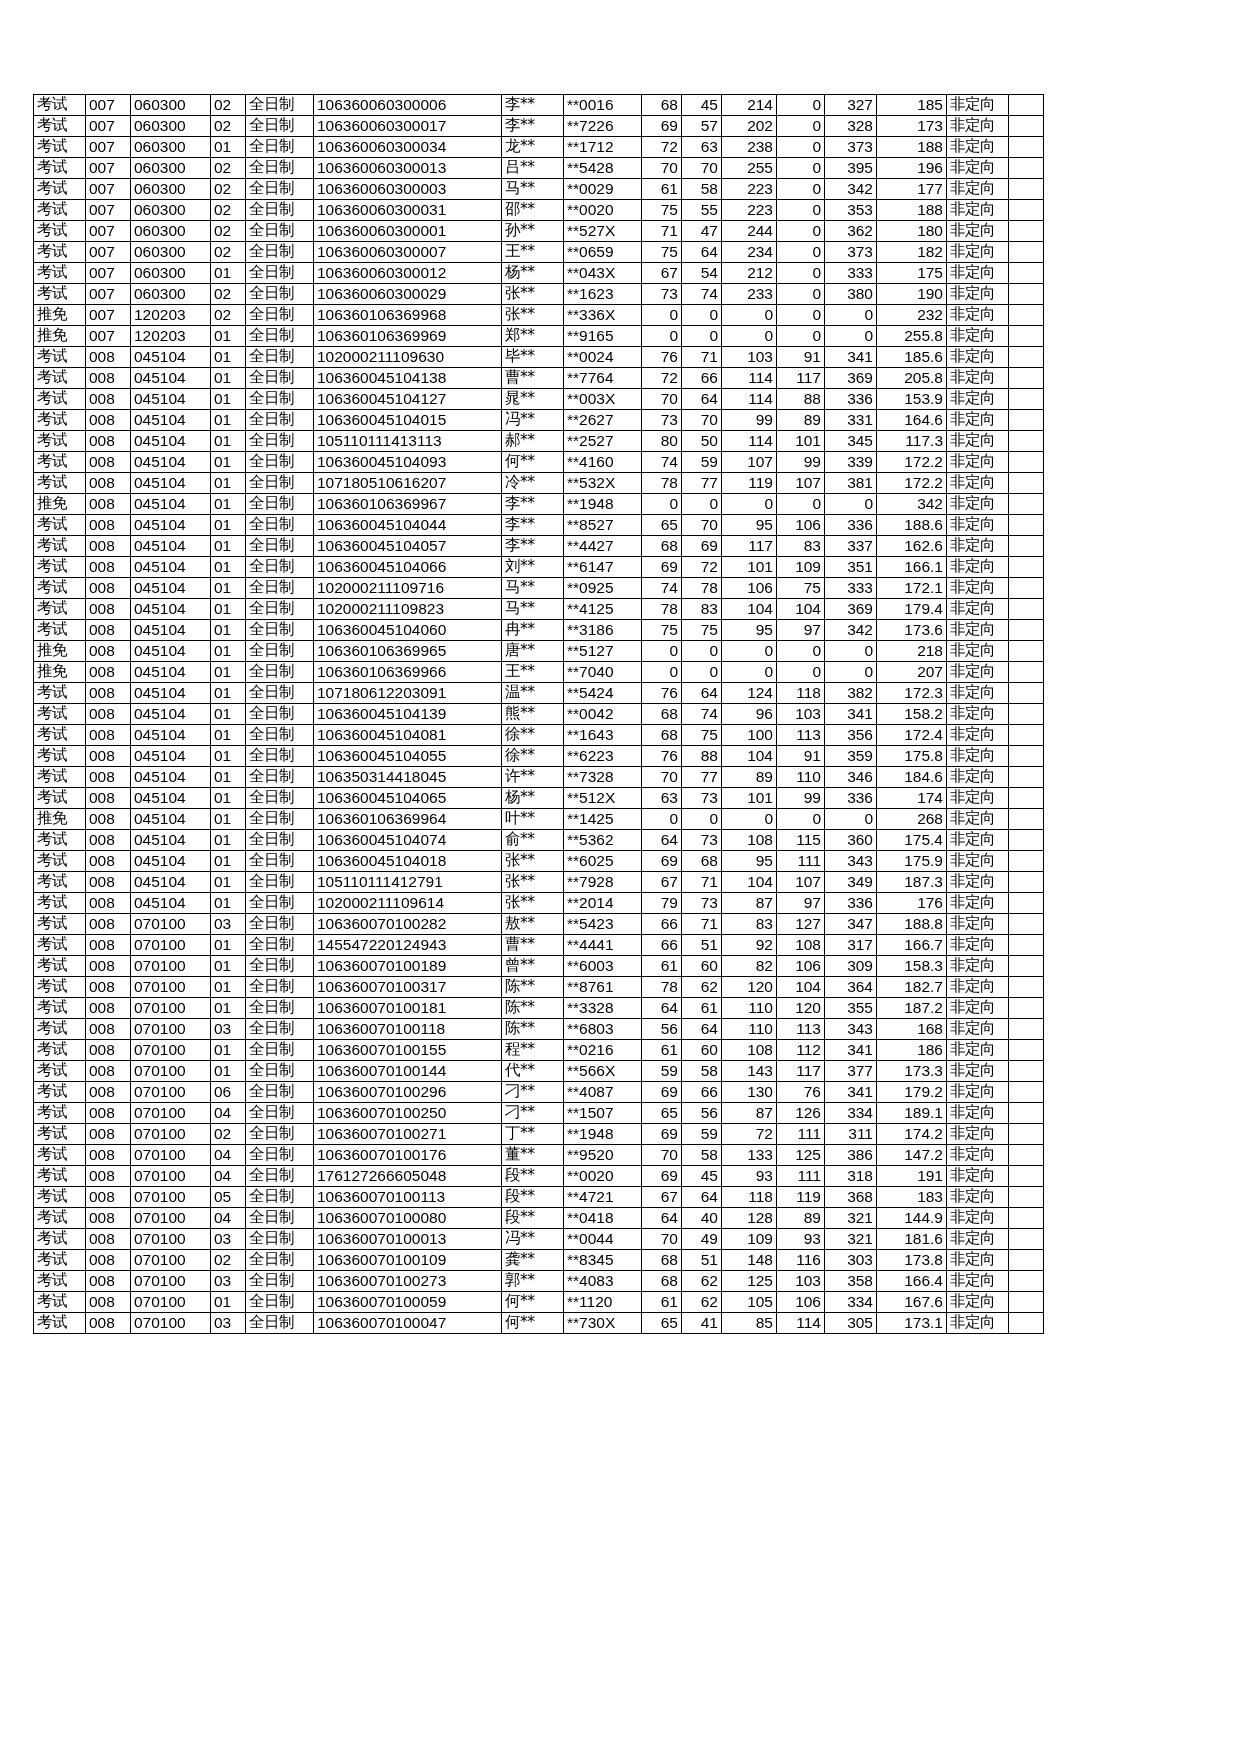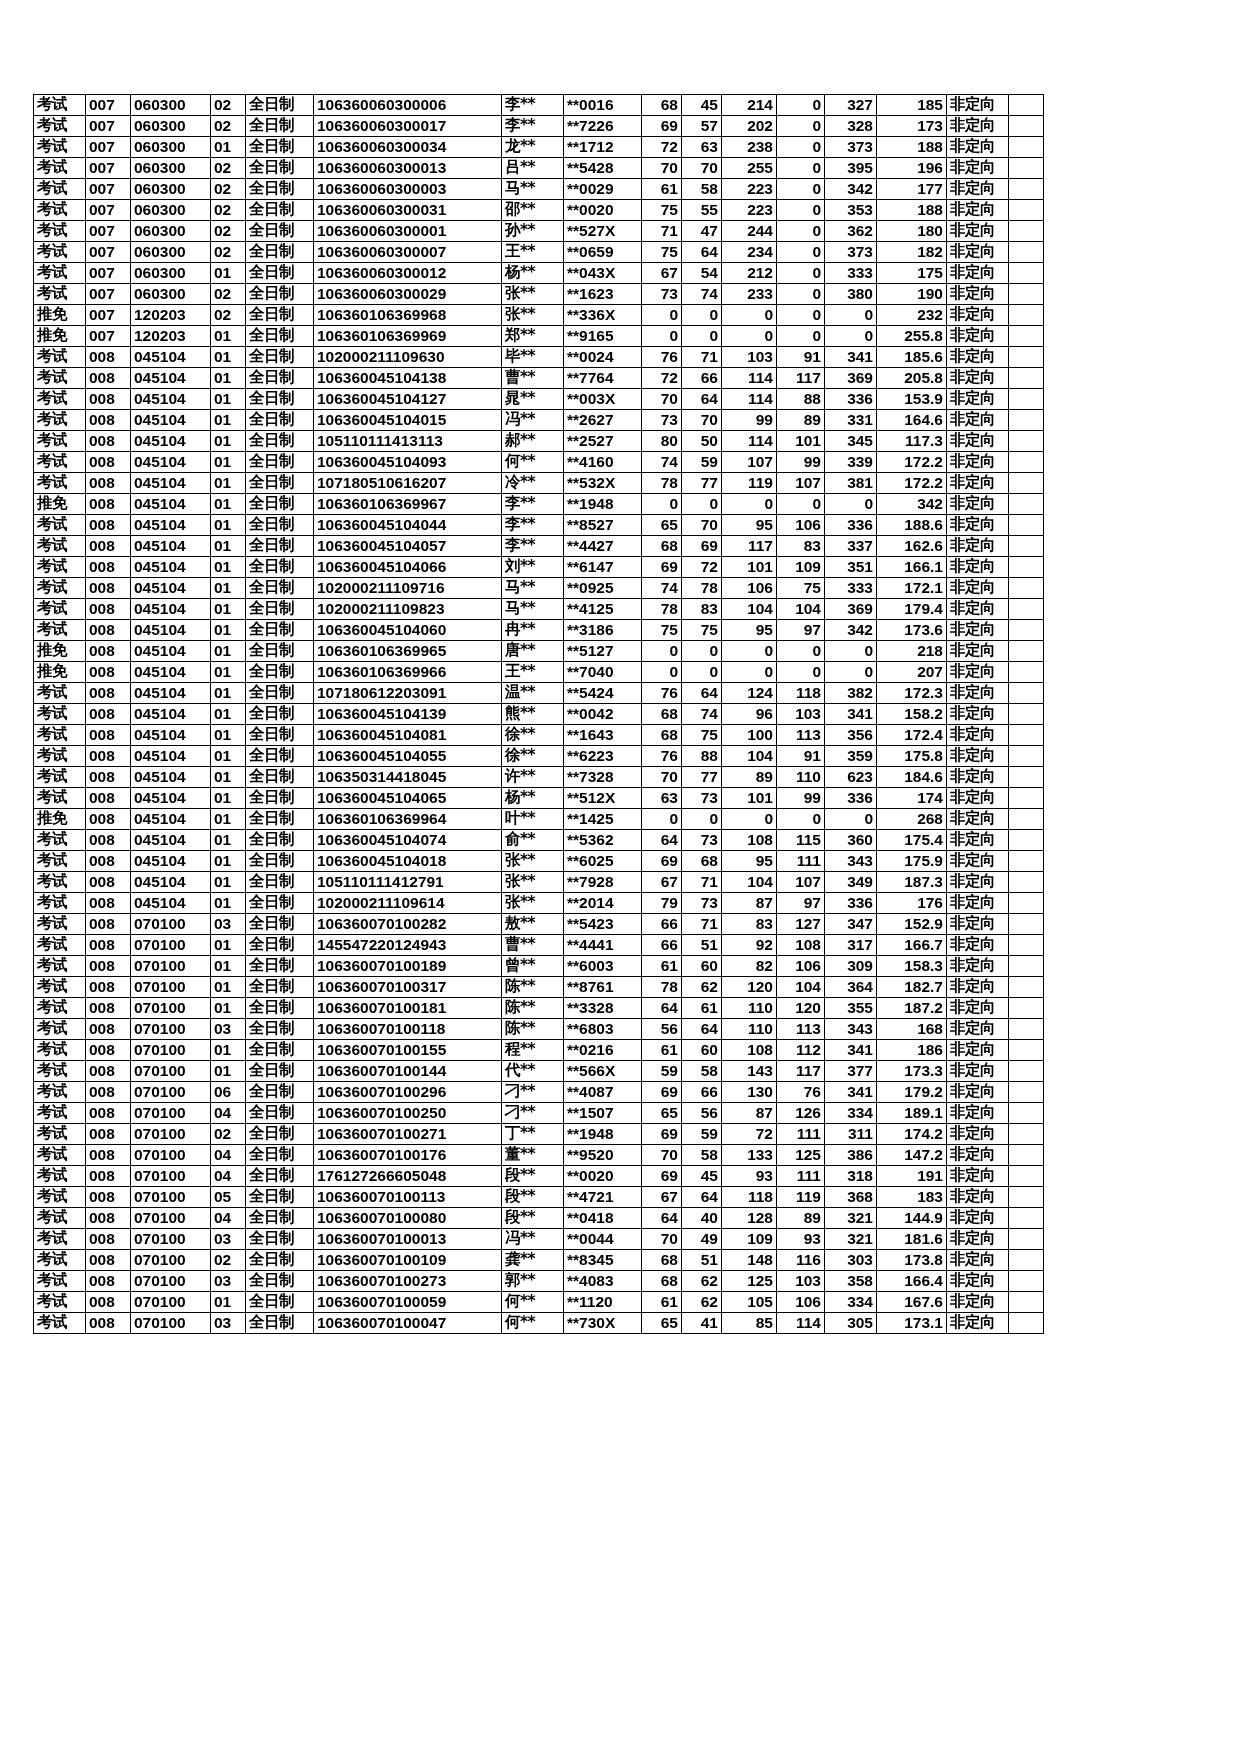--- a/index.html
+++ b/index.html
@@ -12,21 +12,20 @@
     height: 1753px;
     font-family: "Liberation Sans", "DejaVu Sans", sans-serif;
     color: #000000;
   }
   .page {
     position: relative;
     width: 1040px;
     height: 1753px;
     box-sizing: border-box;
     padding: 94px 0 0 33px;
-    font-weight: bold;
   }
   table.grid {
     border-collapse: collapse;
     table-layout: fixed;
     width: 1010px;
     font-size: 15.5px;
     line-height: 1.0;
   }
   table.grid td {
     border: 1.3px solid #000000;
@@ -665,21 +664,21 @@
           <td class="txt">045104</td>
           <td class="txt">01</td>
           <td class="txt cjk">全日制</td>
           <td class="txt">106350314418045</td>
           <td class="txt cjk">许**</td>
           <td class="txt">**7328</td>
           <td class="num">70</td>
           <td class="num">77</td>
           <td class="num">89</td>
           <td class="num">110</td>
-          <td class="num">623</td>
+          <td class="num">346</td>
           <td class="num">184.6</td>
           <td class="txt cjk">非定向</td>
           <td class="txt"></td>
         </tr>
         <tr>
           <td class="txt cjk">考试</td>
           <td class="txt">008</td>
           <td class="txt">045104</td>
           <td class="txt">01</td>
           <td class="txt cjk">全日制</td>
@@ -792,21 +791,21 @@
           <td class="txt">03</td>
           <td class="txt cjk">全日制</td>
           <td class="txt">106360070100282</td>
           <td class="txt cjk">敖**</td>
           <td class="txt">**5423</td>
           <td class="num">66</td>
           <td class="num">71</td>
           <td class="num">83</td>
           <td class="num">127</td>
           <td class="num">347</td>
-          <td class="num">152.9</td>
+          <td class="num">188.8</td>
           <td class="txt cjk">非定向</td>
           <td class="txt"></td>
         </tr>
         <tr>
           <td class="txt cjk">考试</td>
           <td class="txt">008</td>
           <td class="txt">070100</td>
           <td class="txt">01</td>
           <td class="txt cjk">全日制</td>
           <td class="txt">145547220124943</td>

